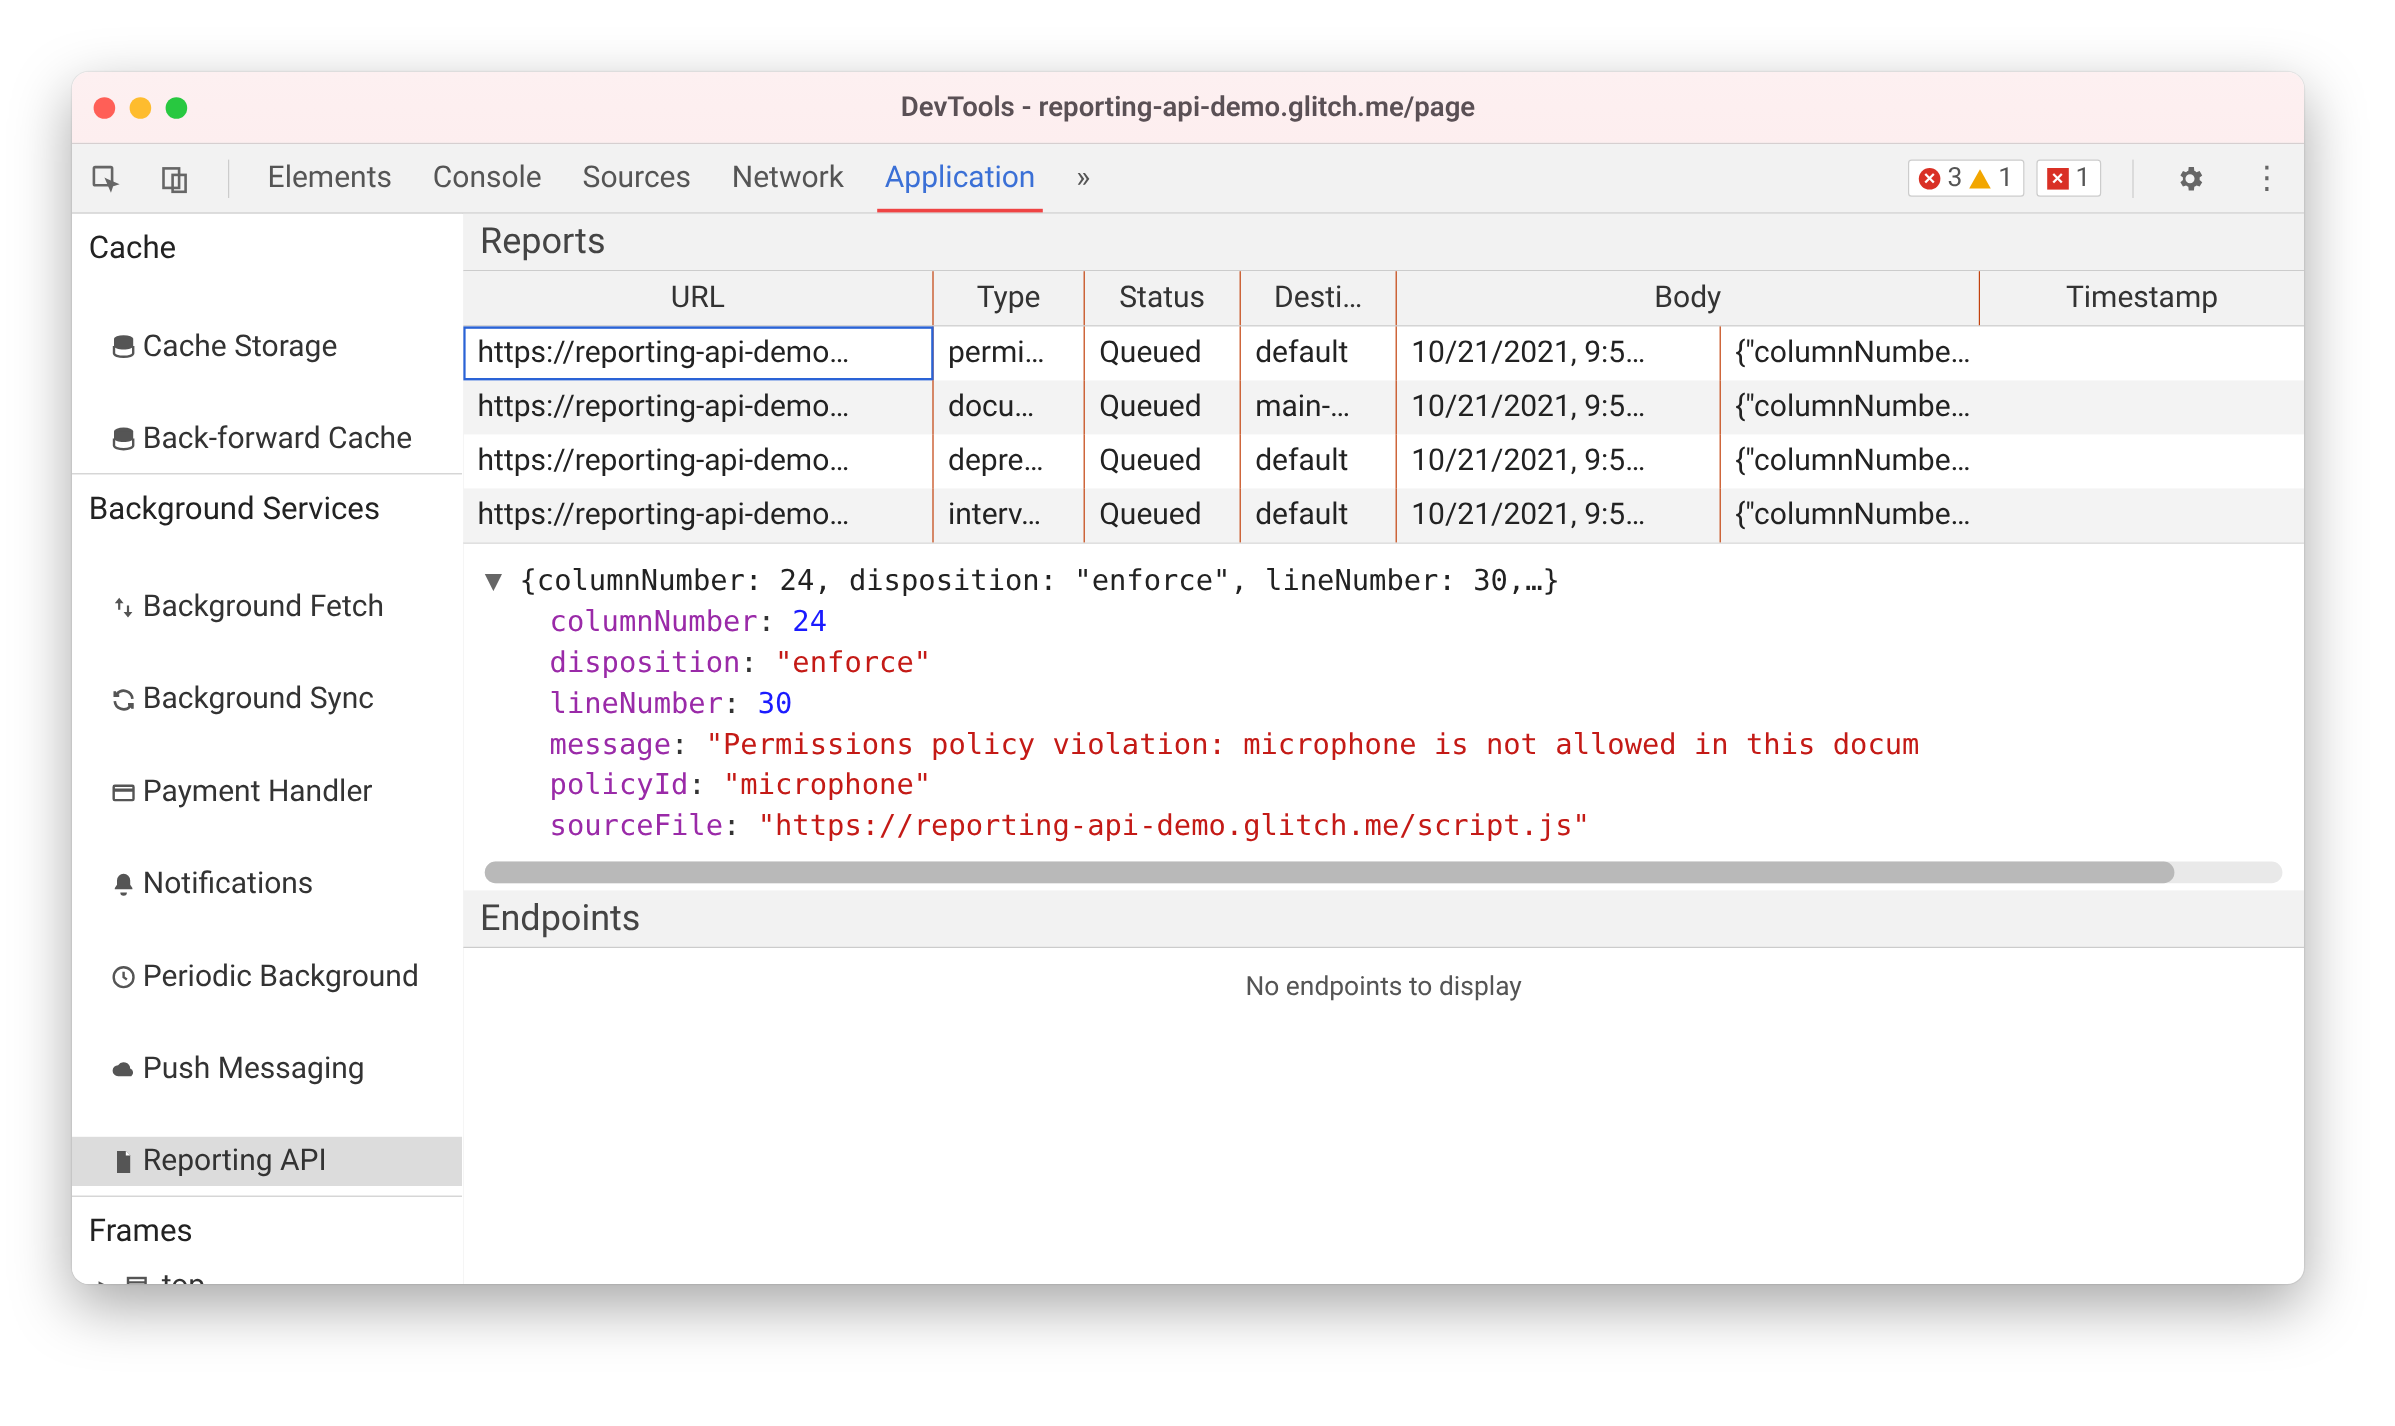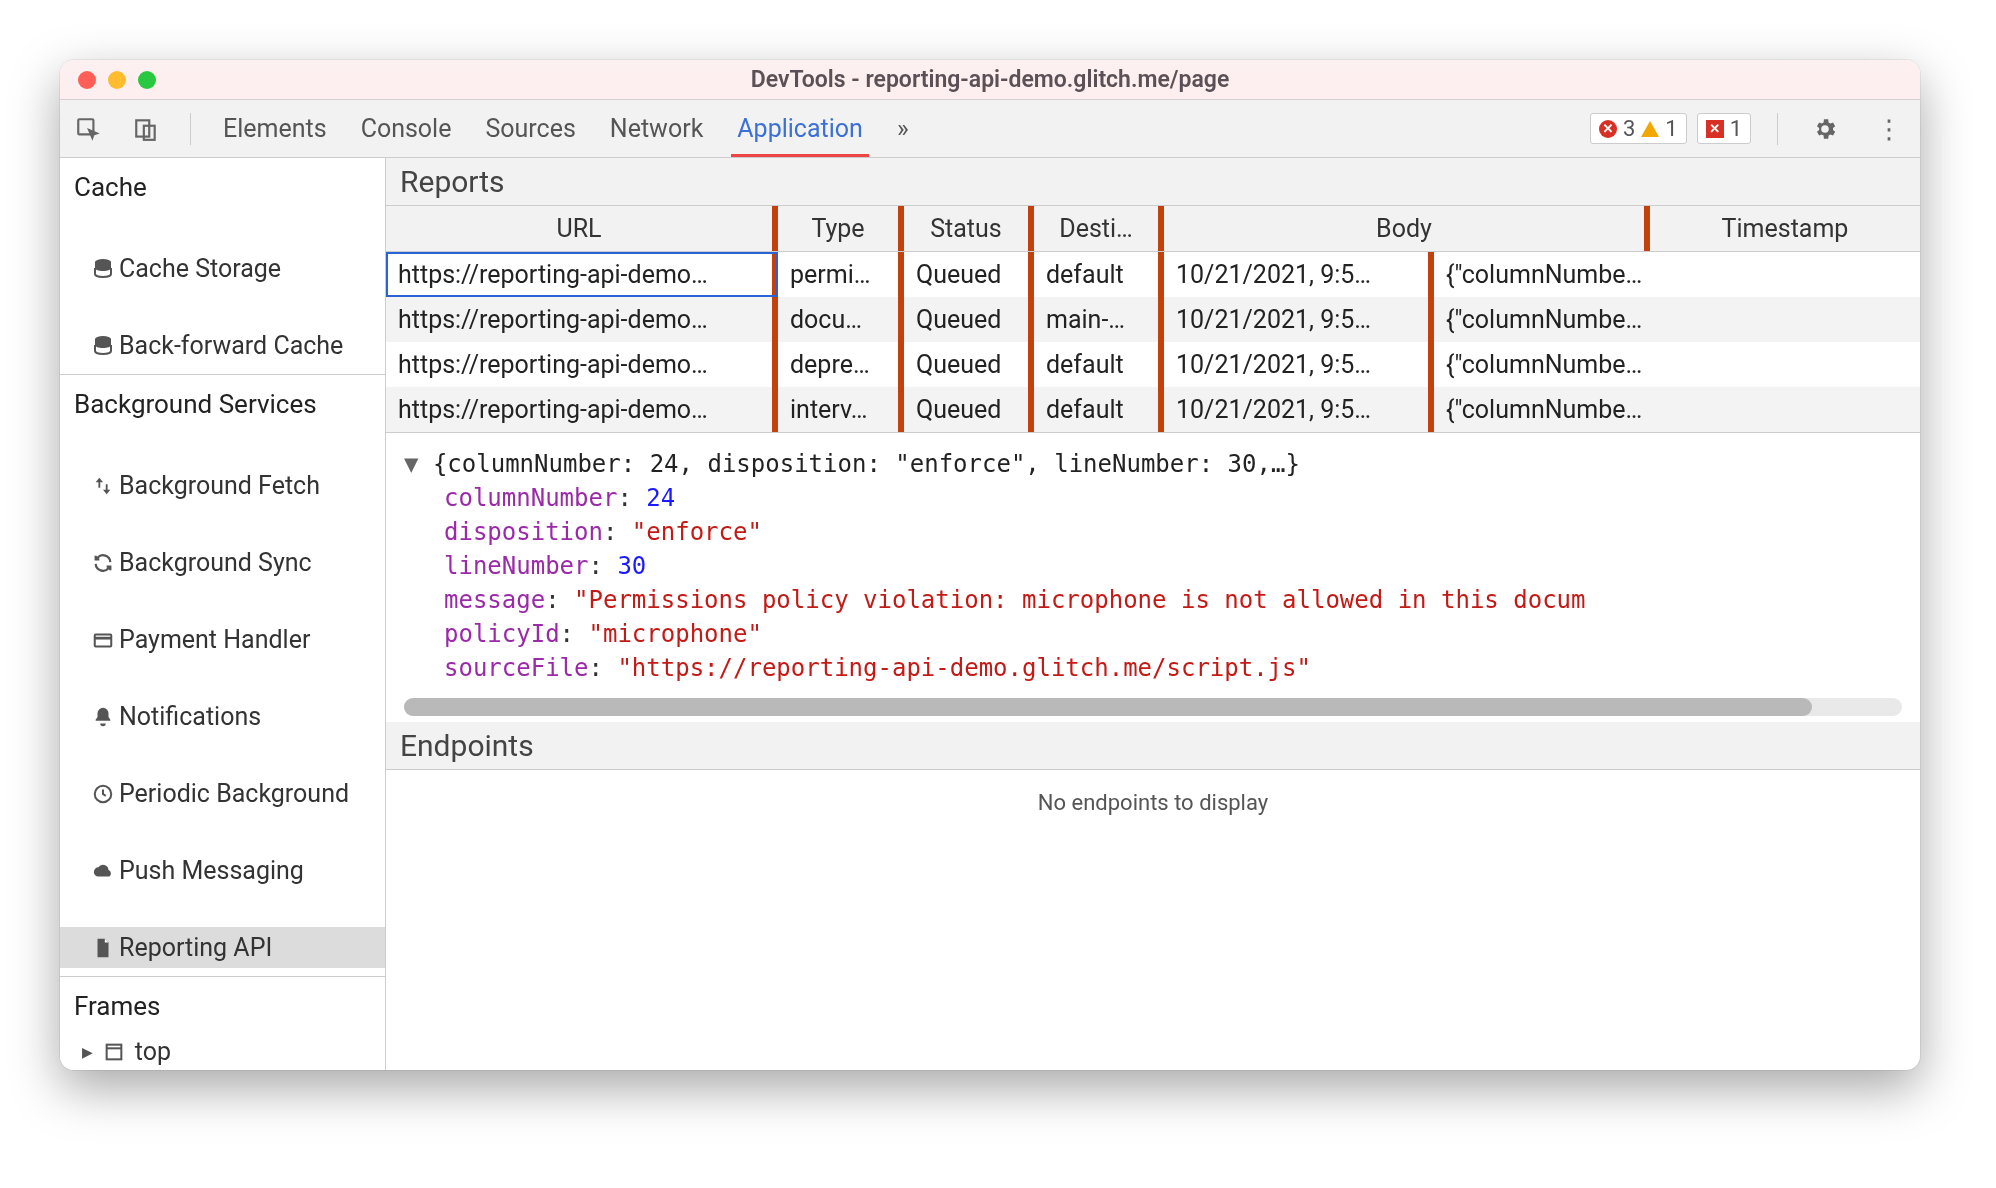--- a/index.html
+++ b/index.html
@@ -16,21 +16,21 @@
   width:1860px;
   height:1010px;
   border-radius:14px;
   background:#fff;
   box-shadow:0 18px 50px rgba(0,0,0,0.35), 0 0 0 1px rgba(0,0,0,0.06);
   overflow:hidden;
   display:flex;
   flex-direction:column;
 }
 .titlebar {
-  height:40px;
+  height:60px;
   background:linear-gradient(#fdf0f1,#fdeeef);
   border-bottom:1px solid #d6cfd0;
   display:flex;
   align-items:center;
   padding:0 18px;
   position:relative;
 }
 .traffic { display:flex; gap:12px; align-items:center; }
 .dot { width:18px; height:18px; border-radius:50%; }
 .dot.red{background:#ff5f57;} .dot.yel{background:#febc2e;} .dot.grn{background:#28c840;}
@@ -77,21 +77,21 @@
 .tri{color:#555;font-size:14px;}
 .sidebar ::-webkit-scrollbar{width:16px;}
 .hscroll{height:18px;margin:6px 12px 2px;background:#e9e9e9;border-radius:9px;position:relative;}
 .hscroll::after{content:"";position:absolute;left:0;top:0;bottom:0;width:55%;background:#b9b9b9;border-radius:9px;}
 
 .main { flex:1; display:flex; flex-direction:column; overflow:hidden; }
 .panel-title{ padding:6px 14px; font-size:30px; color:#444; background:#f2f2f2; border-bottom:1px solid #ccc; }
 .table{border-bottom:1px solid #ccc;}
 .thead, .trow{ display:flex; }
 .thead{ background:#f2f2f2; border-bottom:1px solid #ccc; }
-.cell{ padding:8px 12px; border-right:6px solid #c2410c; overflow:hidden; text-overflow:ellipsis; white-space:nowrap; font-size:25px; color:#222; }
+.cell{ padding:8px 12px; border-right:1px solid #c2410c; overflow:hidden; text-overflow:ellipsis; white-space:nowrap; font-size:25px; color:#222; }
 .cell:last-child{border-right:none;}
 .thead .cell{ text-align:center; color:#333; }
 .c-url{flex:0 0 392px;text-align:left;}
 .c-type{flex:0 0 126px;}
 .c-status{flex:0 0 130px;}
 .c-dest{flex:0 0 130px;}
 .c-ts{flex:0 0 270px;}
 .c-body{flex:1;}
 .trow{cursor:pointer;}
 .trow:nth-child(even){background:#f3f3f3;}
@@ -101,21 +101,21 @@
 .details{
   font-family:Menlo,Consolas,monospace;
   font-size:24px;
   padding:14px 0 2px 18px;
   line-height:1.42;
   flex:0 0 auto;
   overflow:hidden;
   white-space:nowrap;
 }
 .d-arrow{color:#666;}
-.d-key{color:#9a2aa8;}
+.d-key{color:#9a2aa8;margin-left:14px;}
 .d-num{color:#1b1bff;}
 .d-str{color:#c41a16;}
 .d-summary{color:#222;}
 .details .row{padding-left:40px;}
 .hscroll-main{height:18px;margin:10px 18px 6px;background:#e9e9e9;border-radius:9px;position:relative;}
 .hscroll-main::after{content:"";position:absolute;left:0;top:0;bottom:0;width:94%;background:#b9b9b9;border-radius:9px;}
 
 .endpoints-empty{flex:1; display:flex; align-items:flex-start; justify-content:center; padding:20px 0 0; color:#555; font-size:22px;}
 
 svg{display:block;}

